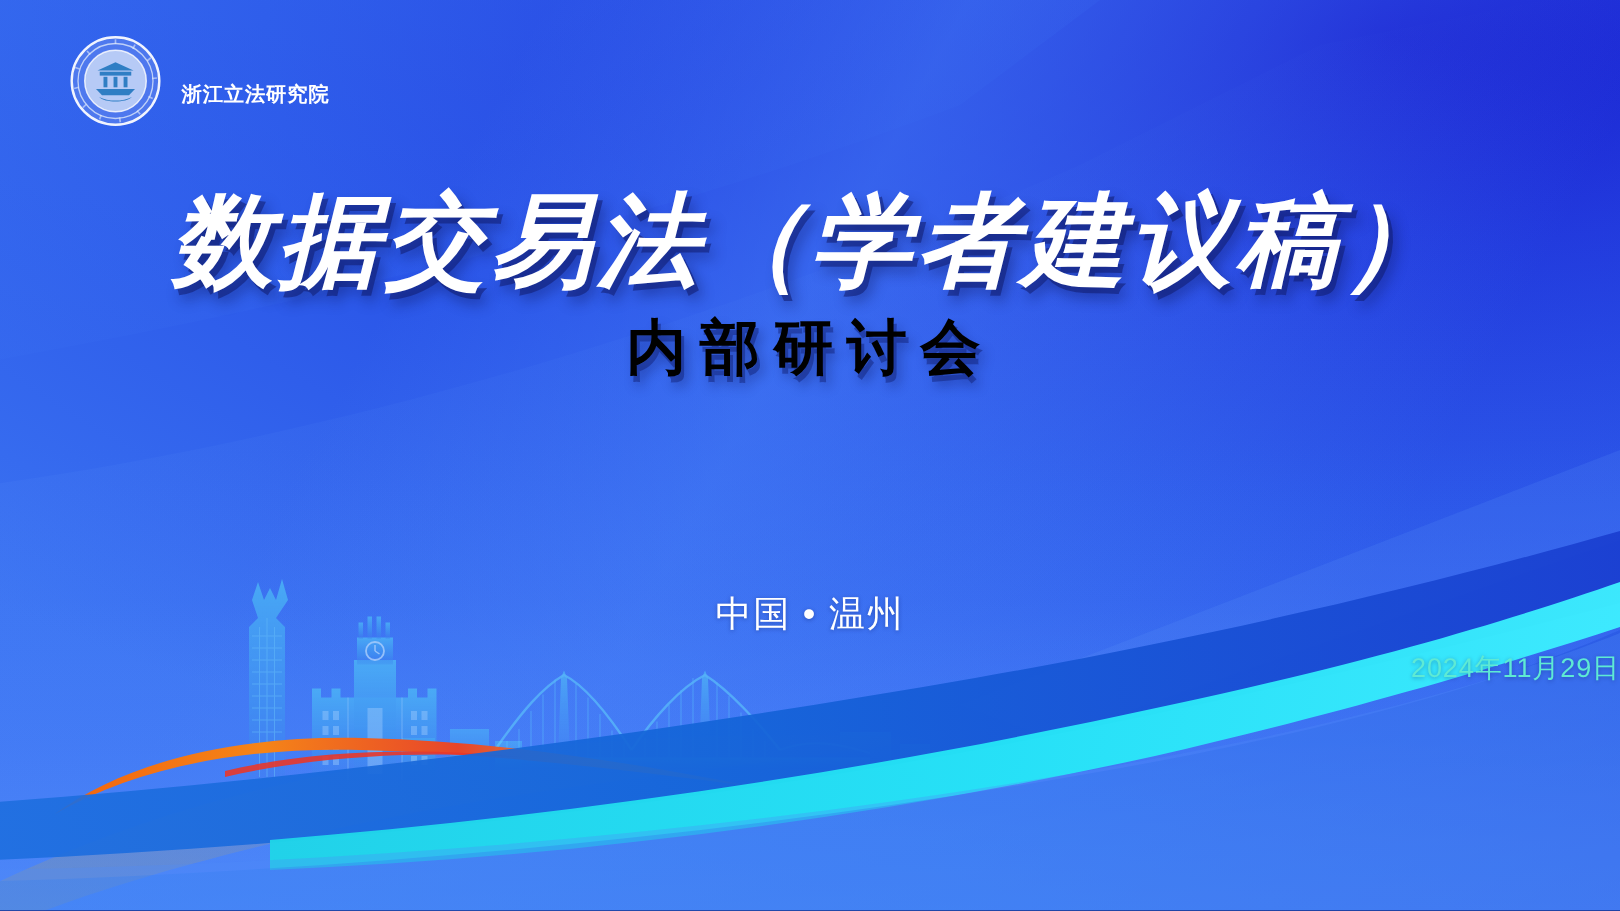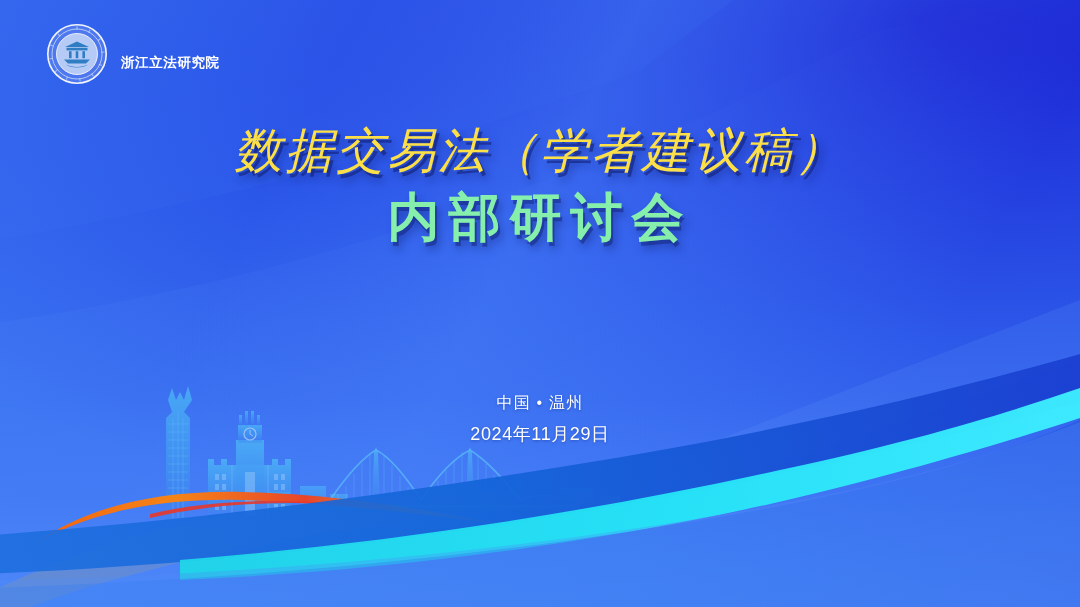--- a/index.html
+++ b/index.html
@@ -75,36 +75,36 @@
   .title-wrap {
     position: absolute;
     left: 0;
     right: 0;
     top: 126px;
     text-align: center;
     z-index: 12;
   }
   .title-main {
     font-family: "DejaVu Serif", "Liberation Serif", serif;
-    font-size: 48px;
-    font-weight: normal;
+    font-size: 68px;
+    font-weight: bold;
     font-style: italic;
-    color: #fde047;
+    color: #ffffff;
     letter-spacing: 3px;
     line-height: 1.04;
     white-space: nowrap;
     text-shadow:
       3px 4px 0 rgba(16,28,110,0.55),
       5px 7px 9px rgba(10,20,90,0.45);
   }
   .title-sub {
     margin-top: 14px;
-    font-size: 52px;
+    font-size: 40px;
     font-weight: bold;
-    color: #86efac;
+    color: #000000;
     letter-spacing: 9px;
     line-height: 1.05;
     white-space: nowrap;
     text-shadow:
       2px 4px 0 rgba(16,28,110,0.45),
       4px 7px 8px rgba(10,20,90,0.40);
   }
 
   
   .meta {
@@ -118,33 +118,34 @@
   .meta-host {
     font-size: 18.5px;
     font-weight: bold;
     color: #ffffff;
     letter-spacing: 0.6px;
     white-space: nowrap;
     text-shadow: 0 1px 3px rgba(10,20,90,0.35);
   }
   .meta-place {
     margin-top: 31px;
-    font-size: 16px;
+    font-size: 24px;
     color: #ffffff;
     letter-spacing: 1.2px;
     white-space: nowrap;
     text-shadow: 0 1px 3px rgba(10,20,90,0.35);
   }
   .meta-date {
     margin-top: 8px;
     font-size: 18px;
-    color: #ffffff;
+    color: #5eead4;
     letter-spacing: 0.6px;
     white-space: nowrap;
     text-shadow: 0 1px 3px rgba(10,20,90,0.35);
+    text-align: right;
   }
 </style>
 </head>
 <body>
 
 <div id="slide">
 
   <div class="bg-layer bg-base"></div>
   <div class="bg-layer bg-soft-diag"></div>
   <div class="bg-layer bg-bottom-glow"></div>

